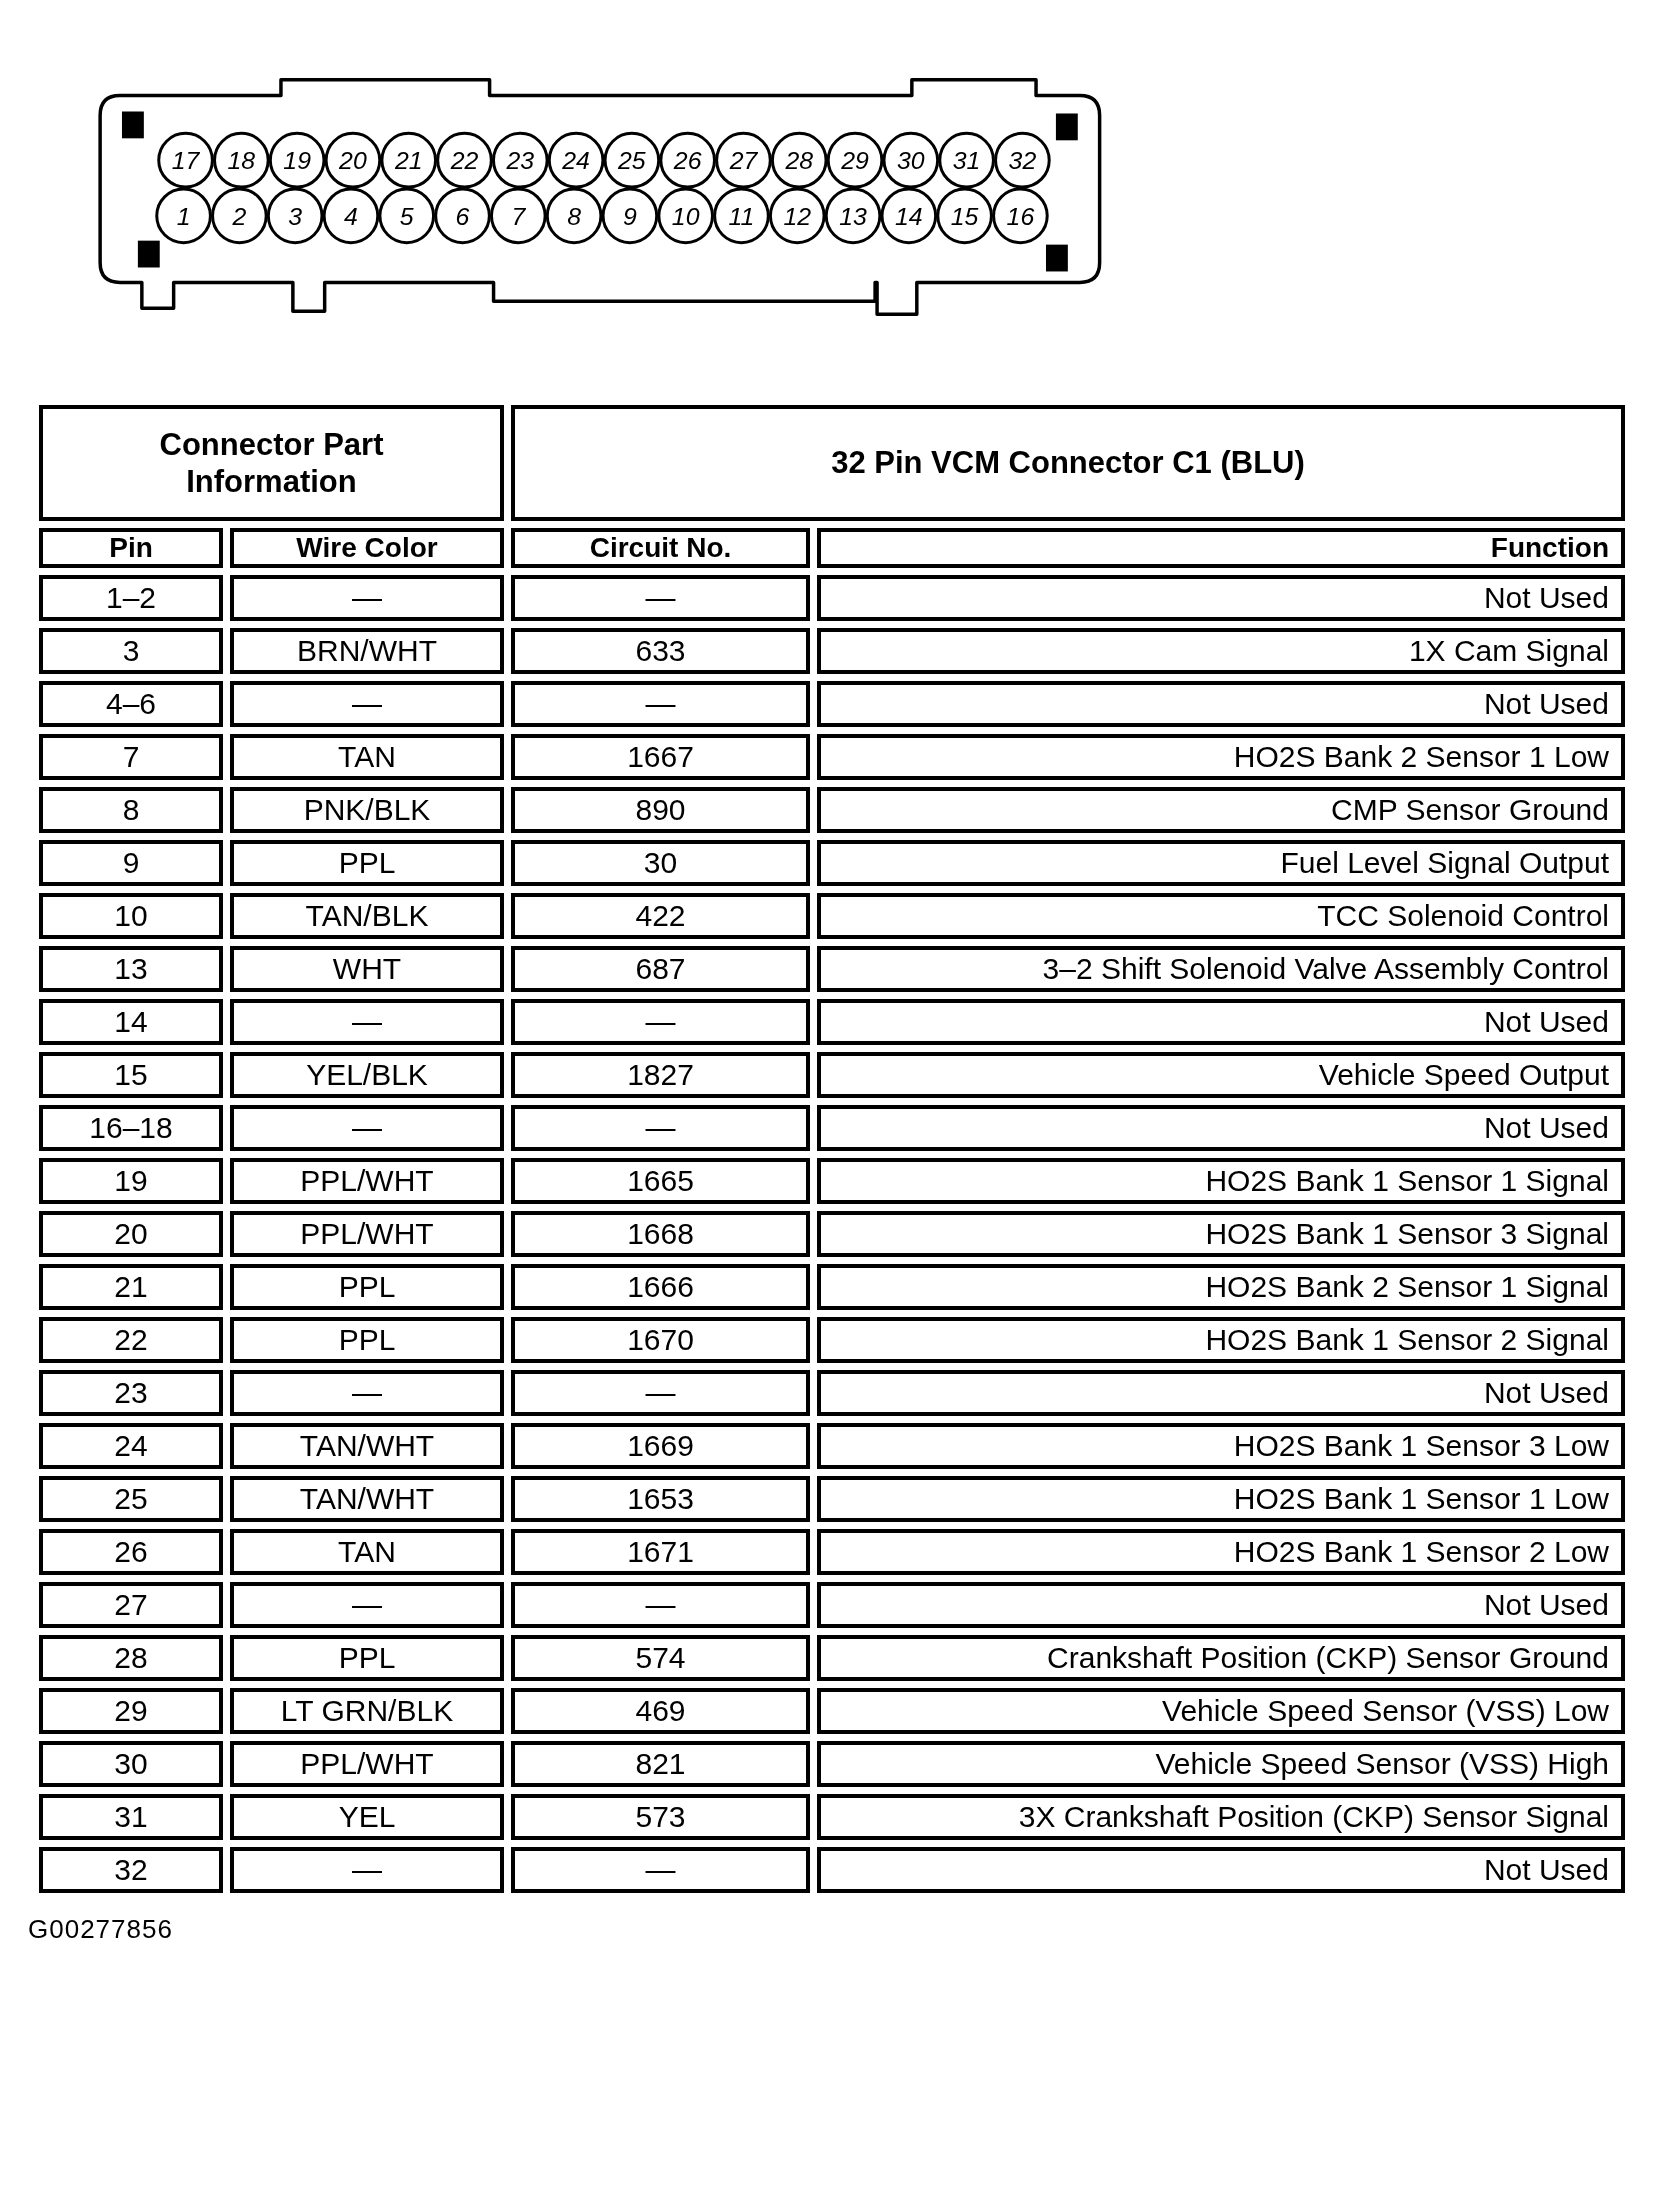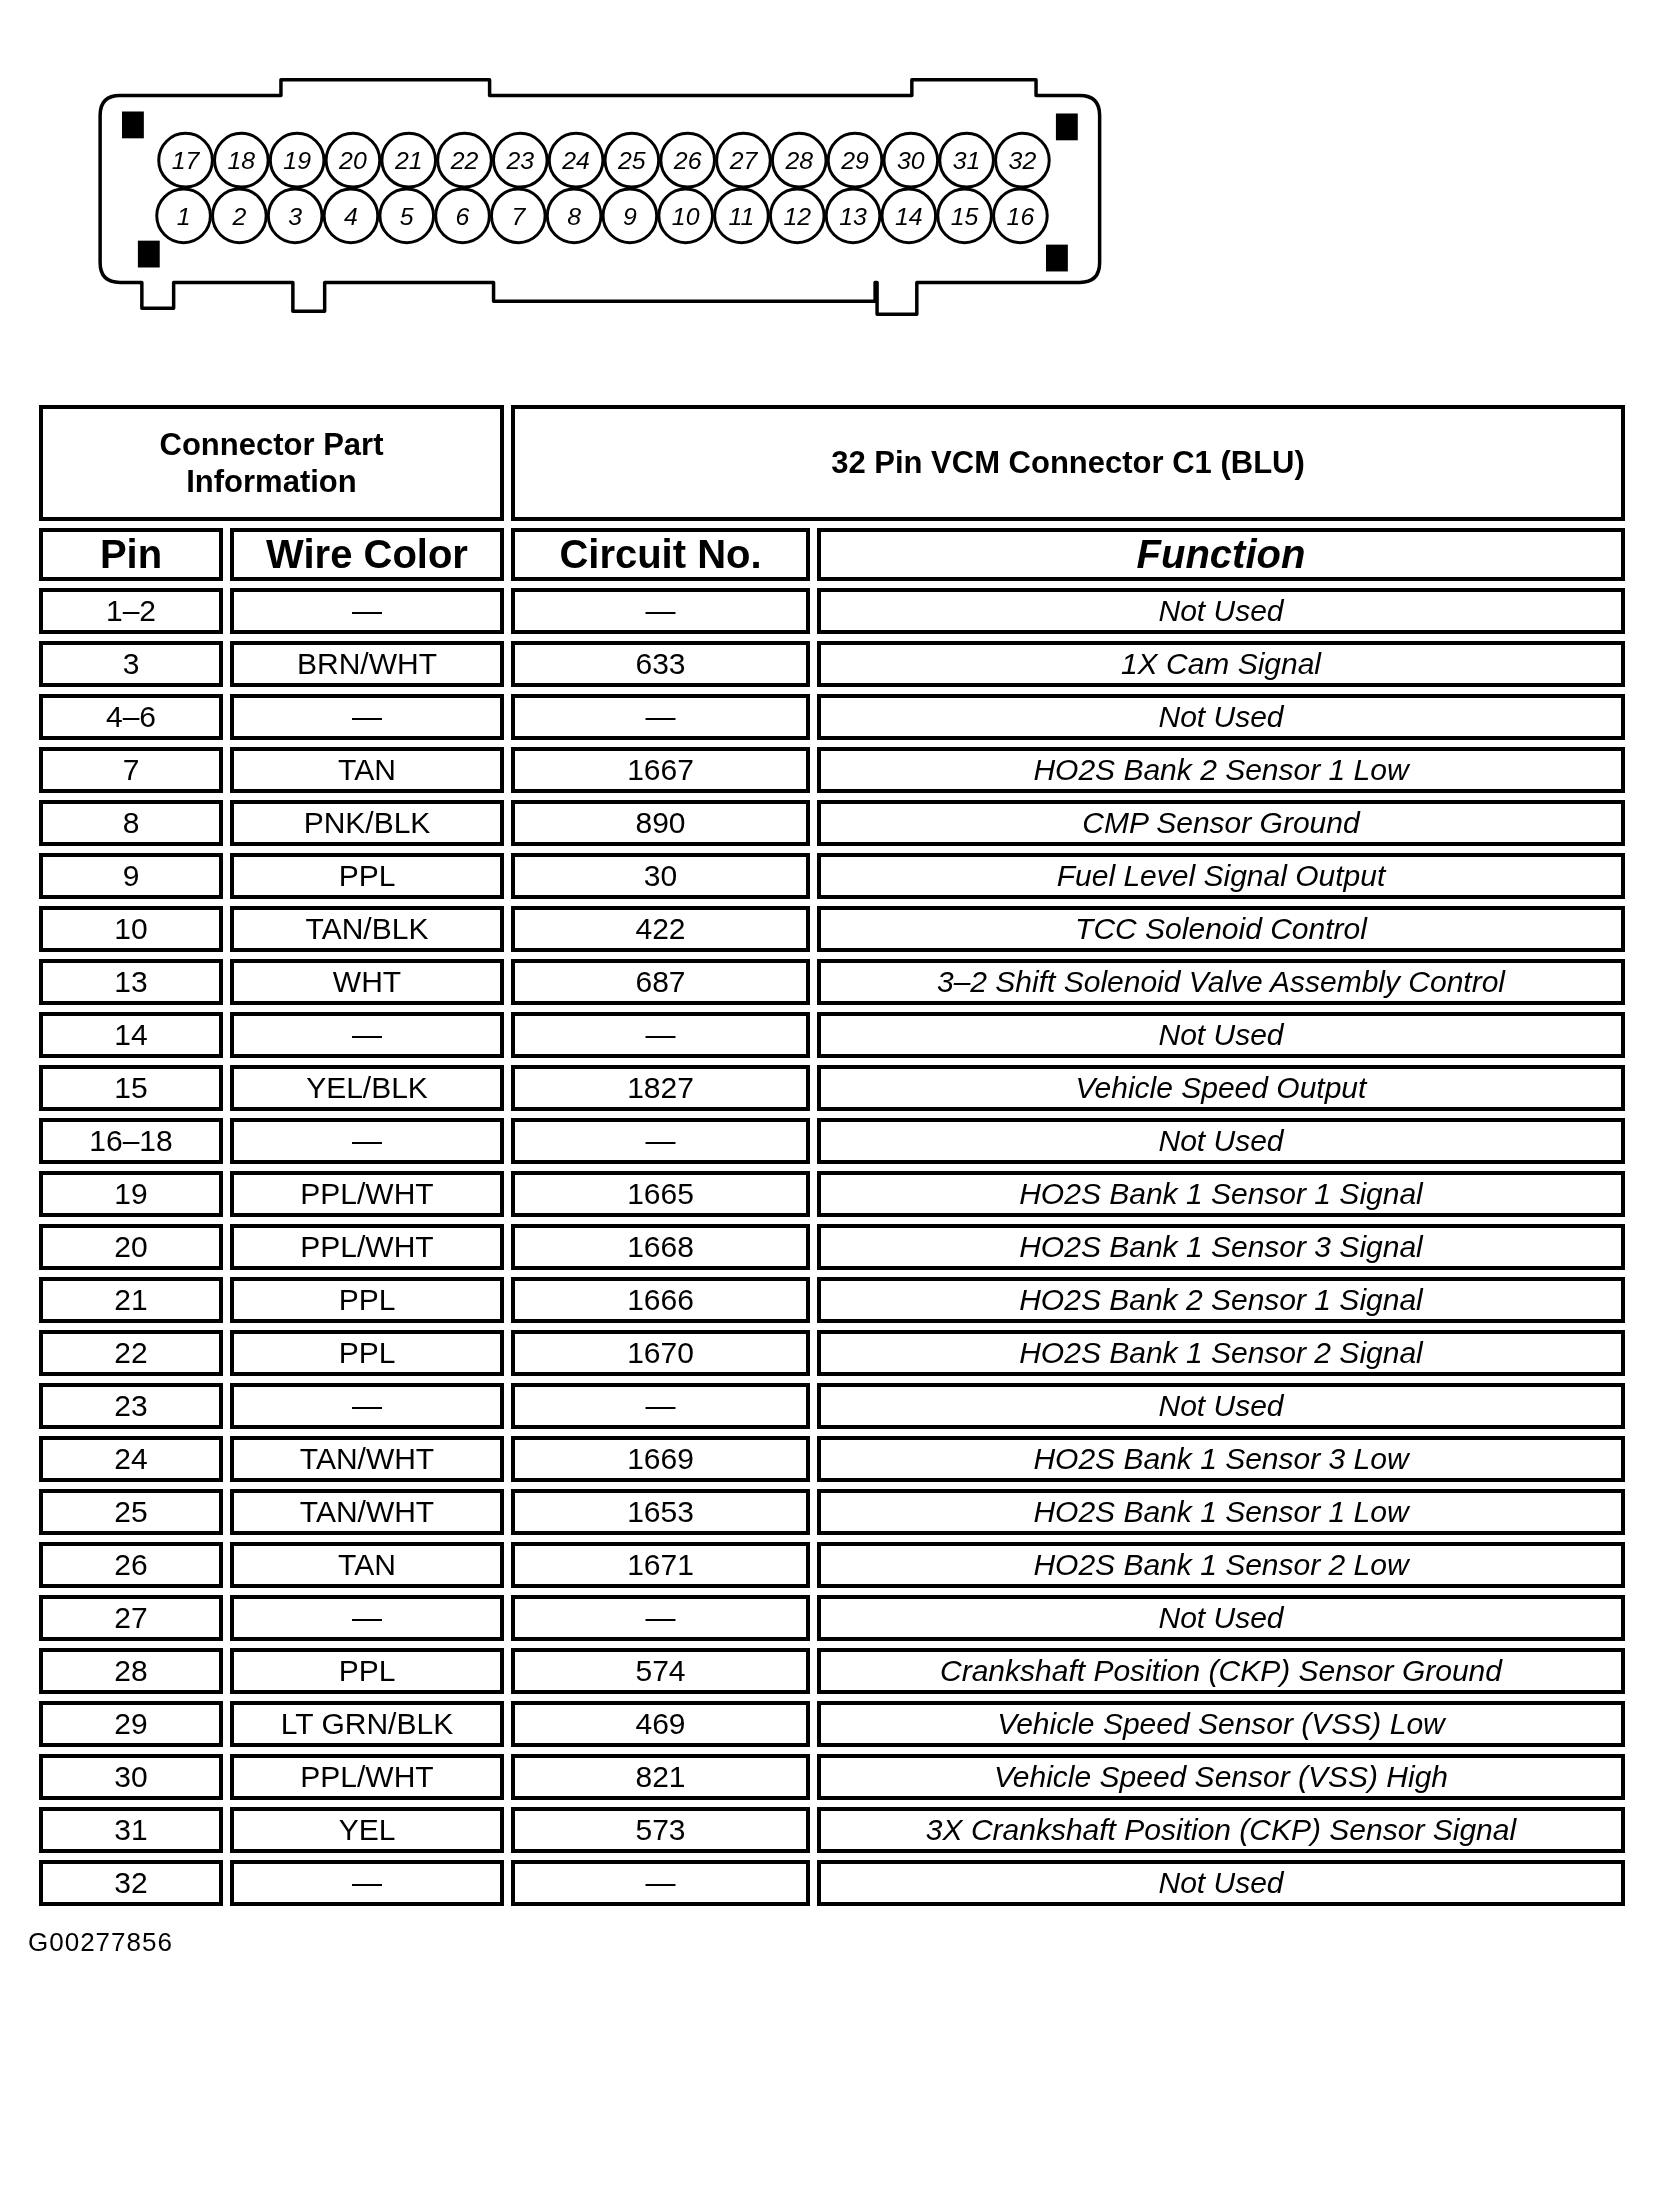--- a/index.html
+++ b/index.html
@@ -50,23 +50,23 @@
   table.pinout th, table.pinout td {
     border: 4px solid #000;
     background: #fff;
     font-size: 30px;
     vertical-align: middle;
     padding: 0 12px;
     white-space: nowrap;
   }
   table.pinout th { font-weight: 700; }
   td.cell-center, th.cell-center { text-align: center; }
-  td.cell-left, th.cell-left { text-align: center; padding-left: 16px; font-style: italic; }
+  td.cell-left, th.cell-left { text-align: right; padding-left: 16px; }
   tr.header-top th { height: 88px; font-size: 31px; text-align: center; }
-  tr.header-cols th { height: 33px; font-size: 40px; }
+  tr.header-cols th { height: 33px; font-size: 28px; }
   tr.body-row td { height: 46px; font-weight: 400; }
   .part-info-inner {
     max-width: 299px;
     margin: 17px auto;
     line-height: 37px;
     white-space: normal;
   }
 
   .figure-id {
     margin: 14px 8px 0 28px;

